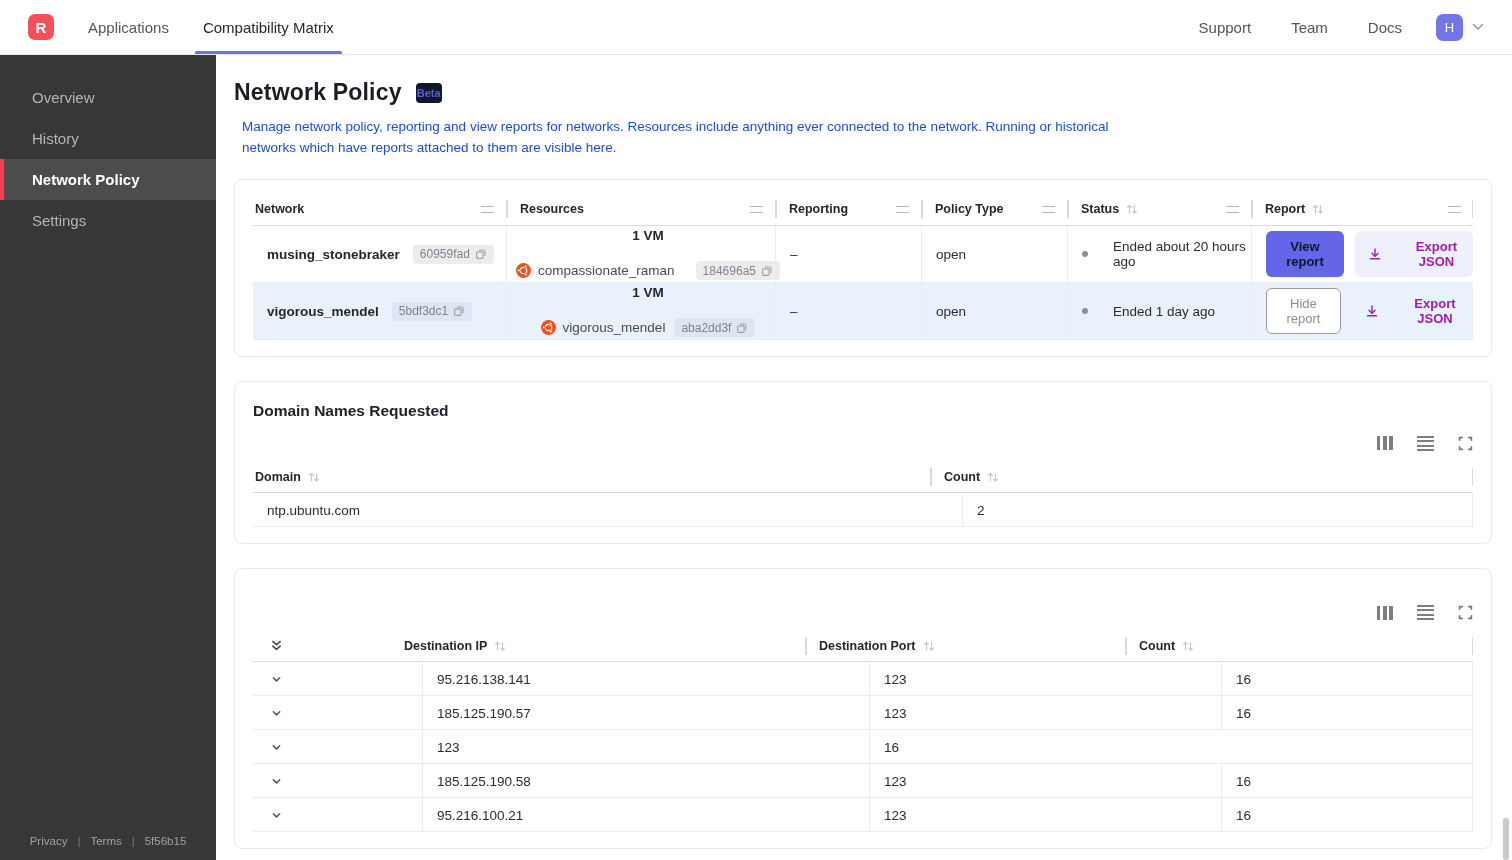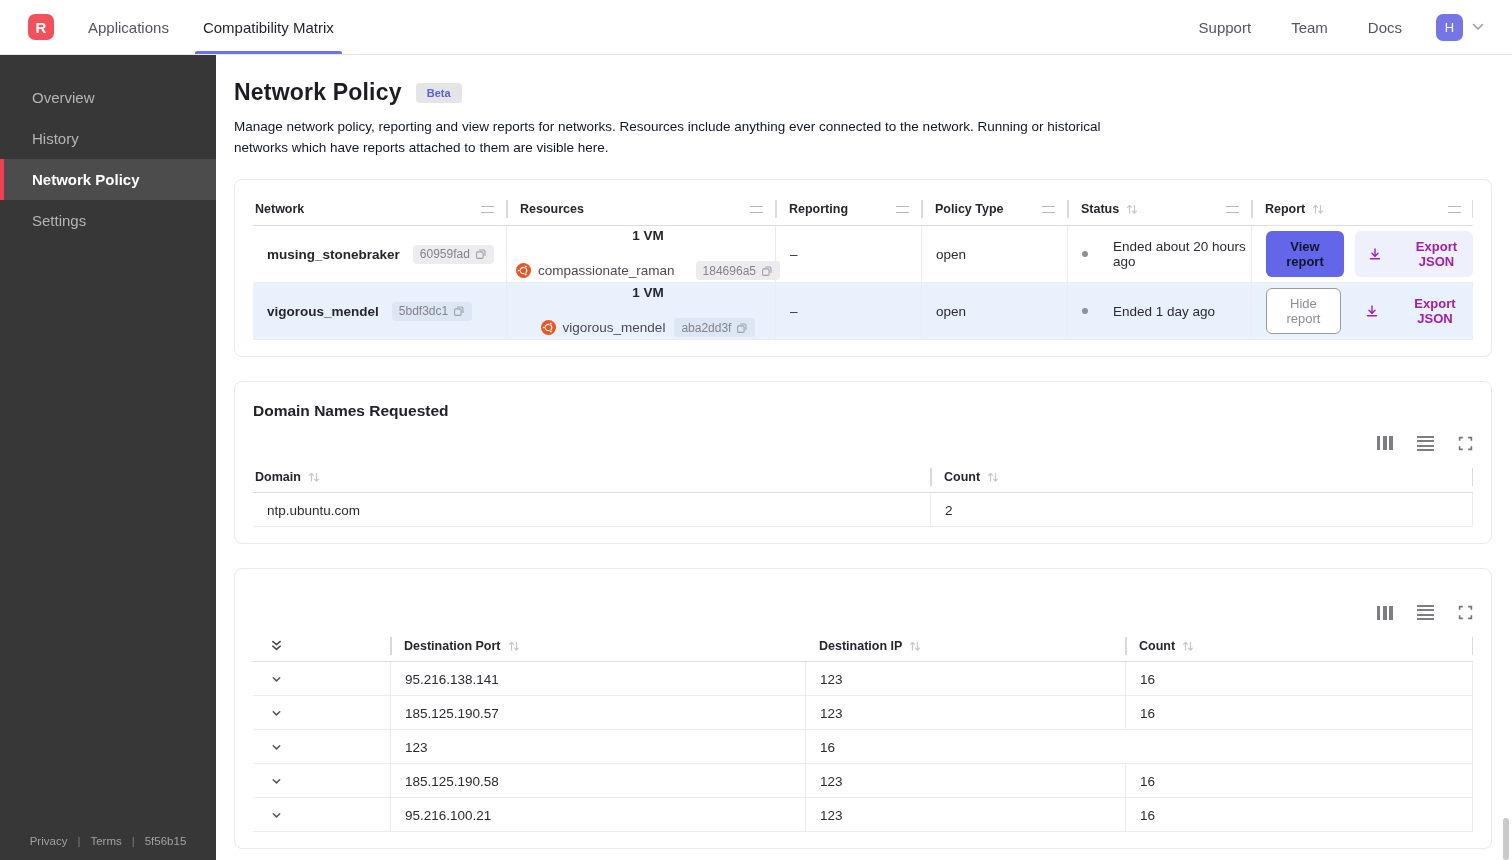--- a/index.html
+++ b/index.html
@@ -31,23 +31,23 @@
   .side-item.active { background:#4c4c4c; border-left-color:#ef4050; color:#fff; font-weight:bold; }
   .side-footer { position:absolute; bottom:13px; left:0; width:100%; text-align:center;
                  font-size:11.5px; color:#a0a0a6; display:flex; justify-content:center; gap:10px; }
   .side-footer .sep { color:#7d7d82; }
 
   .main { flex:1; background:#fff; padding:24px 20px 0 18px; overflow:hidden; }
 
   
   .page-head { display:flex; align-items:center; gap:14px; }
   .page-title { font-size:23px; font-weight:bold; color:#1c1c24; letter-spacing:.2px; }
-  .beta-badge { background:#e5e5e5; color:#5a5fd8; font-size:11px; font-weight:bold;
-                padding:4px 11px; border-radius:4px; }
-  .page-desc { margin-top:11px; font-size:13.5px; color:#0f172a; line-height:1.55; max-width:880px; }
+  .beta-badge { background:#0f172a; color:#5a5fd8; font-size:11px; font-weight:bold;
+                padding:4px 1px; border-radius:4px; }
+  .page-desc { margin-top:11px; font-size:13.5px; color:#1d4ed8; line-height:1.55; max-width:880px;margin-left:8px; }
 
   
   .card { border:1px solid #e9e9ee; border-radius:8px; background:#fff; margin-top:20px;
           padding:14px 18px 16px 18px; }
   .card.titled { padding-top:20px; }
   .card-title { font-size:15.5px; font-weight:bold; color:#22222a; }
   .card-toolbar { display:flex; justify-content:flex-end; align-items:center; gap:24px;
                   margin-top:16px; margin-bottom:10px; }
   .tool-btn { cursor:pointer; display:flex; align-items:center; }
 
@@ -91,21 +91,21 @@
   .btn { border-radius:6px; font-size:13px; padding:8px 13px; cursor:pointer; border:none;
          font-family:inherit; display:inline-flex; align-items:center; gap:8px; }
   .btn-primary { background:#6366e8; color:#0f172a; font-weight:bold;text-align:center; }
   .btn-outline { background:#fff; color:#8d8d95; border:1px solid #9a9aa2; padding:7px 12px; }
   .btn-export { background:#eef0fc; color:#a21caf; font-weight:bold;gap:31px; }
   .btn-export.flat { background:transparent; }
 
   
   .sm-row { height:34px; }
   .sm-row .td { height:34px; }
-  .trow.right-edge { border-right:1px solid #ececf0; }
+  .trow.right-edge { border-right:1px solid #ececf0;gap:32px; }
 
   
   .cols-icon { display:flex; gap:2.5px; }
   .cols-icon i { width:3.8px; height:14px; background:#7d7d85; display:block; }
   .rows-icon { display:flex; flex-direction:column; gap:2.4px; }
   .rows-icon i { width:17px; height:2px; background:#7d7d85; display:block; }
 
   svg { display:block; flex:none; }
   .expander-cell { padding-left:16px !important; }
 
@@ -380,33 +380,33 @@
             </svg>
         </span>
       </div>
       <div class="grid-row dst-grid thead">
         <div class="th first expander-cell">
           <svg width="15" height="15" viewBox="0 0 14 14" fill="none" stroke="#4a4a52" stroke-width="1.4" stroke-linecap="round" stroke-linejoin="round">
               <path d="M3.5 3.2L7 6.2l3.5-3"></path>
               <path d="M3.5 7.6L7 10.6l3.5-3"></path>
             </svg>
         </div>
-        <div class="th div">
-          <span>Destination Port</span>
-          <span class="sort">
-            <svg width="14" height="14" viewBox="0 0 14 14" fill="none" stroke="#c6c6cd" stroke-width="1.2" stroke-linecap="round" stroke-linejoin="round">
-                <path d="M4.5 11V3.5"></path>
-                <path d="M2.6 5.4l1.9-1.9 1.9 1.9"></path>
-                <path d="M9.5 3.5V11"></path>
-                <path d="M7.6 9.1l1.9 1.9 1.9-1.9"></path>
-              </svg>
-          </span>
-        </div>
         <div class="th">
           <span>Destination IP</span>
+          <span class="sort">
+            <svg width="14" height="14" viewBox="0 0 14 14" fill="none" stroke="#c6c6cd" stroke-width="1.2" stroke-linecap="round" stroke-linejoin="round">
+                <path d="M4.5 11V3.5"></path>
+                <path d="M2.6 5.4l1.9-1.9 1.9 1.9"></path>
+                <path d="M9.5 3.5V11"></path>
+                <path d="M7.6 9.1l1.9 1.9 1.9-1.9"></path>
+              </svg>
+          </span>
+        </div>
+        <div class="th div">
+          <span>Destination Port</span>
           <span class="sort">
             <svg width="14" height="14" viewBox="0 0 14 14" fill="none" stroke="#c6c6cd" stroke-width="1.2" stroke-linecap="round" stroke-linejoin="round">
                 <path d="M4.5 11V3.5"></path>
                 <path d="M2.6 5.4l1.9-1.9 1.9 1.9"></path>
                 <path d="M9.5 3.5V11"></path>
                 <path d="M7.6 9.1l1.9 1.9 1.9-1.9"></path>
               </svg>
           </span>
         </div>
         <div class="th div">

